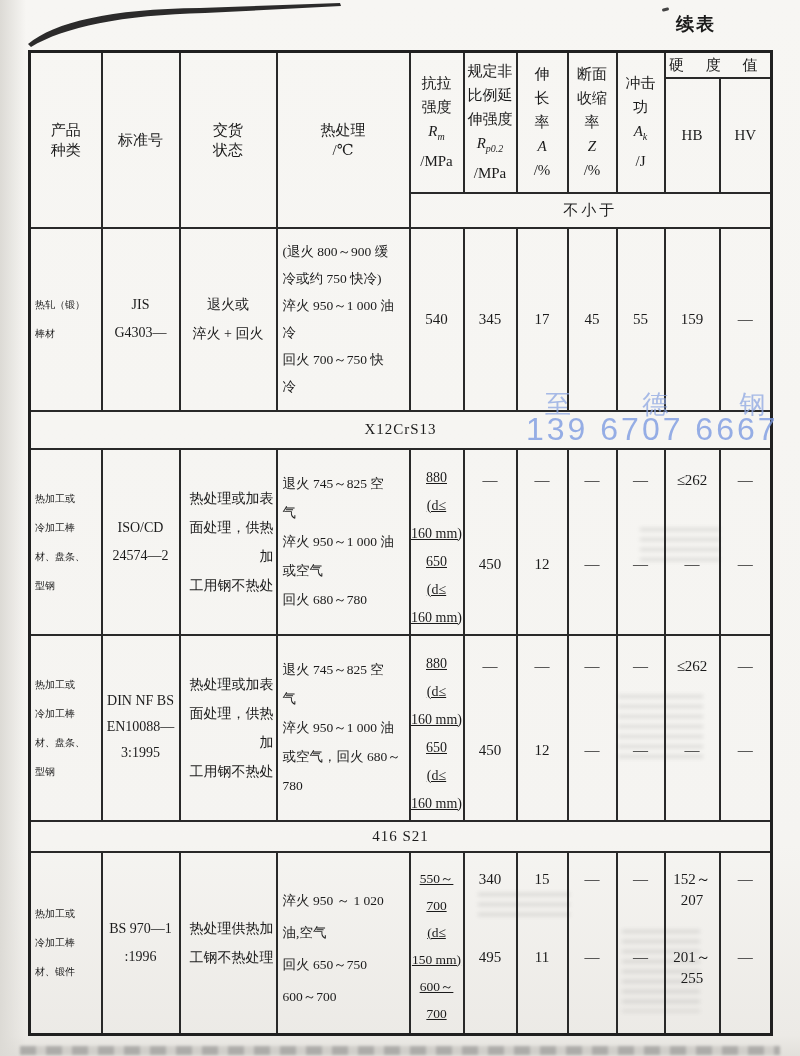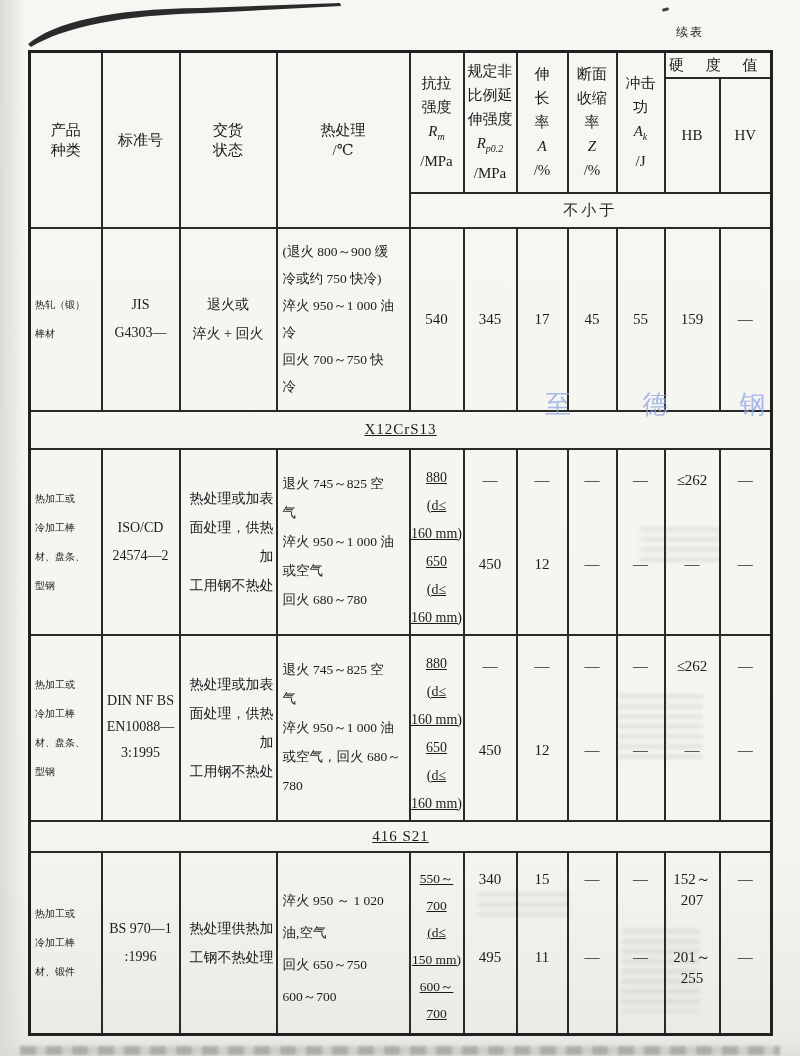--- a/index.html
+++ b/index.html
@@ -1,38 +1,38 @@
 <!DOCTYPE html>
 <html><head>
 <meta charset="utf-8">
 <style>
   html,body{margin:0;padding:0;}
   .page{position:relative;width:800px;height:1056px;overflow:hidden;
     background:linear-gradient(180deg,#f7f6f3 0%,#f5f4f1 80%,#eceae6 98%,#e2e0db 100%);
     font-family:"Liberation Serif","DejaVu Serif",serif;color:#1b1b1b;}
   .edge-left{position:absolute;left:0;top:0;width:26px;height:1056px;
     background:linear-gradient(90deg,#dcdad5 0%,rgba(246,245,242,0) 100%);}
-  .continued{position:absolute;top:24px;left:676px;font-size:12px;font-weight:normal;letter-spacing:2px;}
+  .continued{position:absolute;top:12px;left:676px;font-size:18px;font-weight:bold;letter-spacing:2px;}
   
   table.tbl{position:absolute;left:28px;top:50px;width:742px;table-layout:fixed;
     border-collapse:collapse;z-index:1;}
   .tbl td{border:2px solid #292929;padding:0;text-align:center;vertical-align:middle;
     font-size:15px;line-height:1.35;}
   .tbl{border:3px solid #202020;}
   tr.h1{height:26px;} tr.h2{height:115px;} tr.hmin{height:35px;}
   tr.d1{height:183px;} tr.sp1{height:38px;} tr.d2{height:184px;}
   tr.d3{height:182px;} tr.sp2{height:31px;} tr.d4{height:181px;}
   .pre{white-space:pre-line;}
   .clip{overflow:hidden;white-space:pre-line;}
   .hardness{letter-spacing:9px;font-size:15px;}
   .hdr .hl{line-height:24px;font-size:15px;}
   .sym{font-style:italic;font-family:"Liberation Serif",serif;}
   .hdr sub{font-size:10px;font-style:italic;}
   .minrow{font-size:15px;letter-spacing:3px;}
-  .grade{font-size:16px;letter-spacing:1px;text-decoration:underline;}
+  .grade{font-size:16px;letter-spacing:1px;}
   
   .prod .clip{text-align:left;padding:0 1px 0 4px;font-size:10px;line-height:29px;}
   .std  .clip{font-size:14px;line-height:28px;}
   .dlv  .clip{text-align:right;padding:0 2px;font-size:14px;line-height:29px;}
   .heat {text-align:left;}
   .heat .clip{text-align:left;padding:0 5px;font-size:13.5px;line-height:27px;}
   tr.d1 .prod .clip{height:58px;} tr.d1 .std .clip{height:56px;font-family:Liberation Serif, serif;}
   tr.d1 .dlv .clip{text-align:center;height:58px;}
   tr.d1 .heat .clip{height:162px;}
   tr.d2 .prod .clip,tr.d3 .prod .clip{height:116px;}
@@ -358,13 +358,14 @@
           </td>
       <td class="stk">
             <span class="v1">—</span>
             <span class="v2">—</span>
           </td>
     </tr>
   </tbody>
     </table>
 
   <div class="wm wm1">至 德 钢 业</div>
+  <div class="wm wm2">139 6707 6667</div>
 </div>
 
 </body></html>

